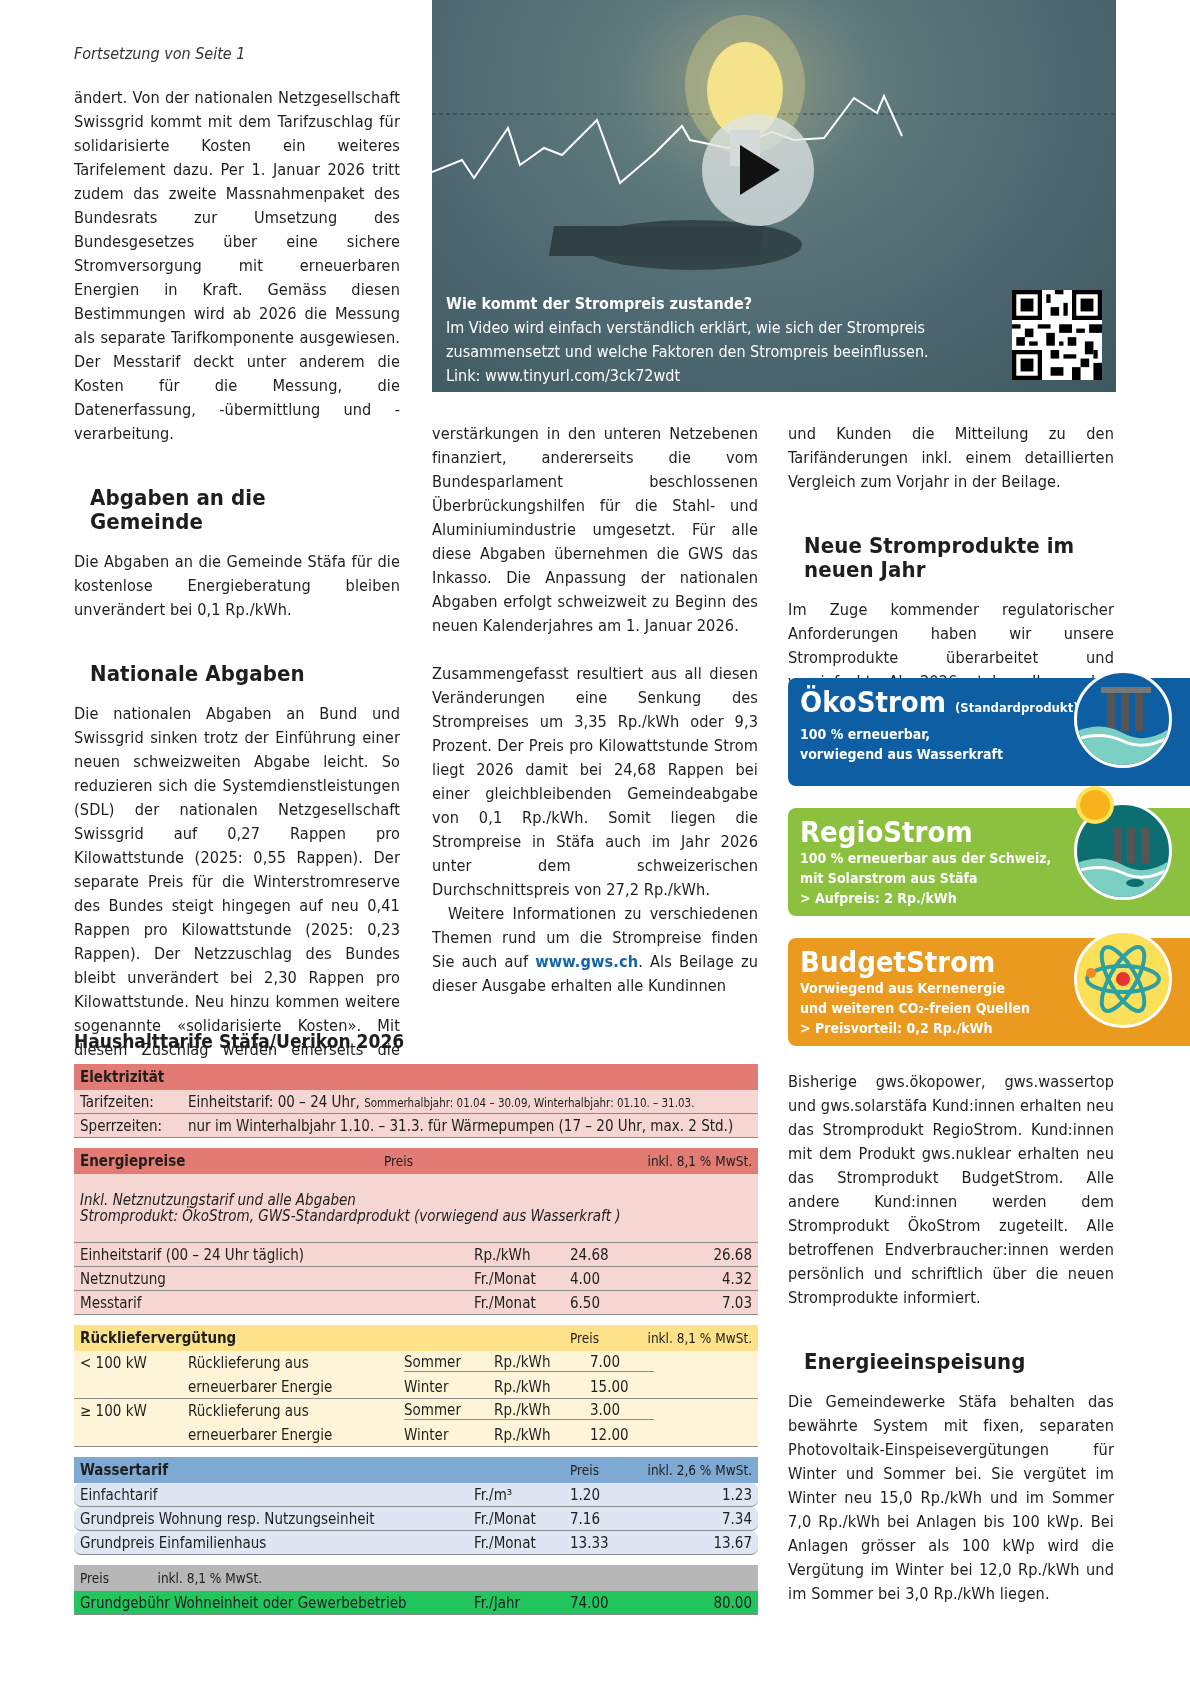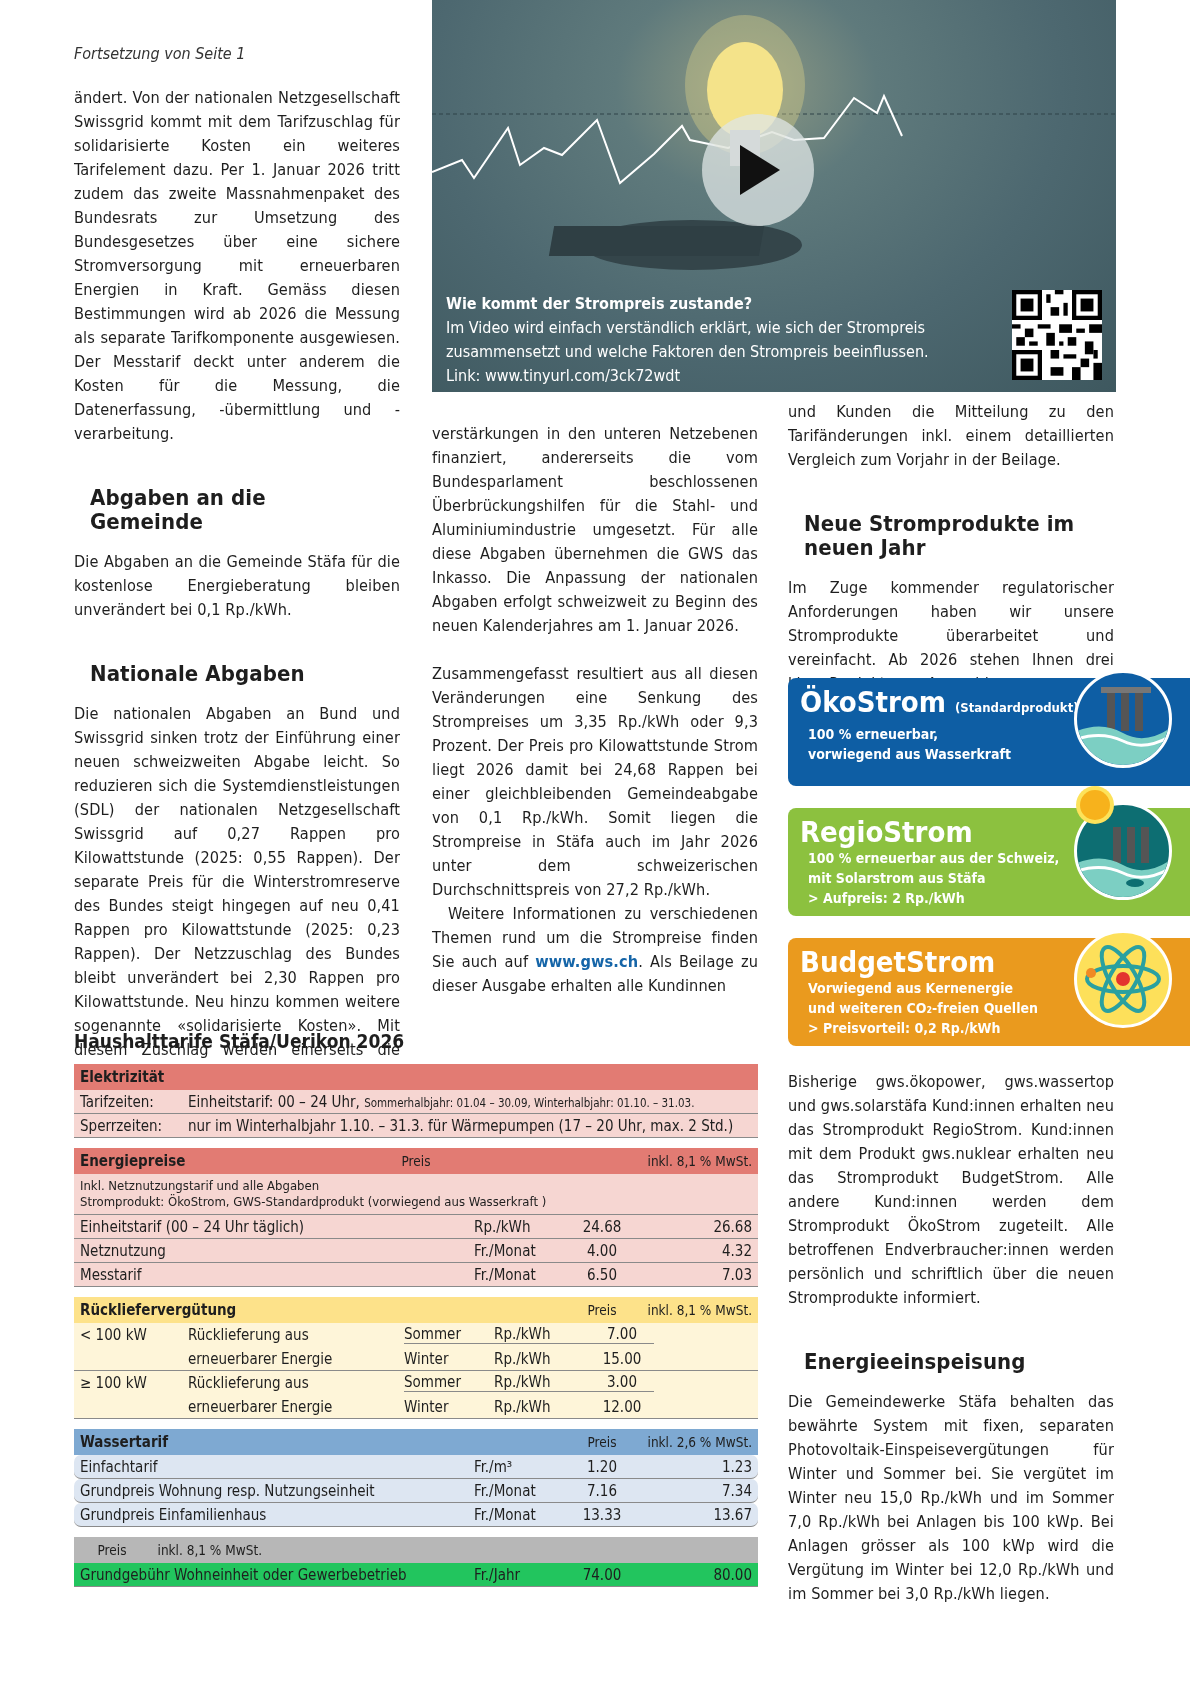--- a/index.html
+++ b/index.html
@@ -14,32 +14,32 @@
   .link{color:#1565a8;font-weight:bold;}
   
   .video{position:absolute;left:432px;top:0;width:684px;height:392px;background:radial-gradient(ellipse at 46% 22%,#8e9a84 0%,#5f7a7c 25%,#4d6870 60%,#3e585f 100%);overflow:hidden;}
   .video-caption{position:absolute;left:14px;top:292px;color:#fff;font-size:16px;line-height:24px;}
   .video-caption b{font-size:16px;}
   .qr{position:absolute;right:14px;top:290px;width:90px;height:90px;background:#fff;}
   
   .prod{position:absolute;left:788px;width:402px;border-radius:8px 0 0 8px;color:#fff;}
   .prod .name{font-weight:bold;font-size:29px;line-height:32px;margin:8px 0 0 12px;}
   .prod .name small{font-size:13px;font-weight:bold;}
-  .prod .desc{font-weight:bold;font-size:14px;line-height:20px;margin-left:20px;}
+  .prod .desc{font-weight:bold;font-size:14px;line-height:20px;margin-left:12px;}
   .prod .icon{position:absolute;right:18px;top:-8px;width:92px;height:92px;border-radius:50%;border:3px solid #fff;overflow:hidden;}
   
   .tbl{position:absolute;left:74px;top:1064px;width:684px;font-size:15px;}
   .row{display:flex;align-items:center;border-bottom:1px solid #8a8a8a;height:23px;padding:0 6px;box-sizing:content-box;}
   .hdr{font-weight:bold;height:26px;border-bottom:none;}
   .hdr .r{font-weight:normal;font-size:13.5px;}
   .sec{margin-bottom:10px;}
   .c1{width:108px}
   .c2{width:216px}
   .cu{width:96px}
-  .cp{width:64px;text-align:center}
+  .cp{width:64px;text-align:left}
   .cm{flex:1;text-align:right}
   .red-h{background:#e27b73;}
   .red-b{background:#f6d6d2;}
   .yel-h{background:#fde28a;}
   .yel-b{background:#fef5d9;}
   .blu-h{background:#7ea9d2;}
   .blu-b{background:#dde6f2;border-radius:7px;}
   .gry-h{background:#b7b7b7;}
   .gry-b{background:#22c55e;}
 </style>
@@ -117,21 +117,21 @@
   </div>
 </div>
 
 <div class="col" style="left:432px;top:422px;width:326px;">
   <p>verstärkungen in den unteren Netzebenen finanziert, andererseits die vom Bundesparlament beschlossenen Überbrückungshilfen für die Stahl- und Aluminiumindustrie umgesetzt. Für alle diese Abgaben übernehmen die GWS das Inkasso. Die Anpassung der nationalen Abgaben erfolgt schweizweit zu Beginn des neuen Kalenderjahres am 1. Januar 2026.</p>
   <div class="gap"></div>
   <p>Zusammengefasst resultiert aus all diesen Veränderungen eine Senkung des Strompreises um 3,35 Rp./kWh oder 9,3 Prozent. Der Preis pro Kilowattstunde Strom liegt 2026 damit bei 24,68 Rappen bei einer gleichbleibenden Gemeindeabgabe von 0,1 Rp./kWh. Somit liegen die Strompreise in Stäfa auch im Jahr 2026 unter dem schweizerischen Durchschnittspreis von 27,2 Rp./kWh.</p>
   <p class="indent"><span>Weitere Informationen zu verschiedenen Themen rund um die Strompreise finden Sie auch auf </span><span class="link">www.gws.ch</span><span>. Als Beilage zu dieser Ausgabe erhalten alle Kundinnen</span></p>
 </div>
 
-<div class="col" style="left:788px;top:400px;width:326px;">
+<div class="col" style="left:788px;top:422px;width:326px;">
   <p>und Kunden die Mitteilung zu den Tarifänderungen inkl. einem detaillierten Vergleich zum Vorjahr in der Beilage.</p>
   <div class="gap"></div>
   <h4>Neue Stromprodukte im neuen Jahr</h4>
   <p>Im Zuge kommender regulatorischer Anforderungen haben wir unsere Stromprodukte überarbeitet und vereinfacht. Ab 2026 stehen Ihnen drei klare Produkte zur Auswahl:</p>
 </div>
 
 <div class="prod" style="top:678px;height:108px;background:#0e5ea4;">
   <div class="name"><span>ÖkoStrom</span> <small>(Standardprodukt)</small></div>
   <div class="desc">100 % erneuerbar,</div>
   <div class="desc">vorwiegend aus Wasserkraft</div>
@@ -206,21 +206,21 @@
       <span>nur im Winterhalbjahr 1.10. – 31.3. für Wärmepumpen (17 – 20 Uhr, max. 2 Std.)</span>
     </div>
   </div>
 
   <div class="sec">
     <div class="row hdr red-h">
       <span style="flex:1">Energiepreise</span>
       <span class="cp r">Preis</span>
       <span class="cm r">inkl. 8,1 % MwSt.</span>
     </div>
-    <div class="red-b" style="padding:4px 6px;font-size:13px;line-height:16px;border-bottom:1px solid #8a8a8a;">
+    <div class="red-b" style="padding:18px 6px;font-size:15px;line-height:16px;border-bottom:1px solid #8a8a8a;font-style:italic;">
       <div>Inkl. Netznutzungstarif und alle Abgaben</div>
       <div>Stromprodukt: ÖkoStrom, GWS-Standardprodukt (vorwiegend aus Wasserkraft )</div>
     </div>
     <div class="row red-b">
         <span style="flex:1">Einheitstarif (00 – 24 Uhr täglich)</span>
         <span class="cu">Rp./kWh</span>
         <span class="cp">24.68</span>
         <span class="cm" style="flex:0 0 118px">26.68</span>
       </div>
     <div class="row red-b">

